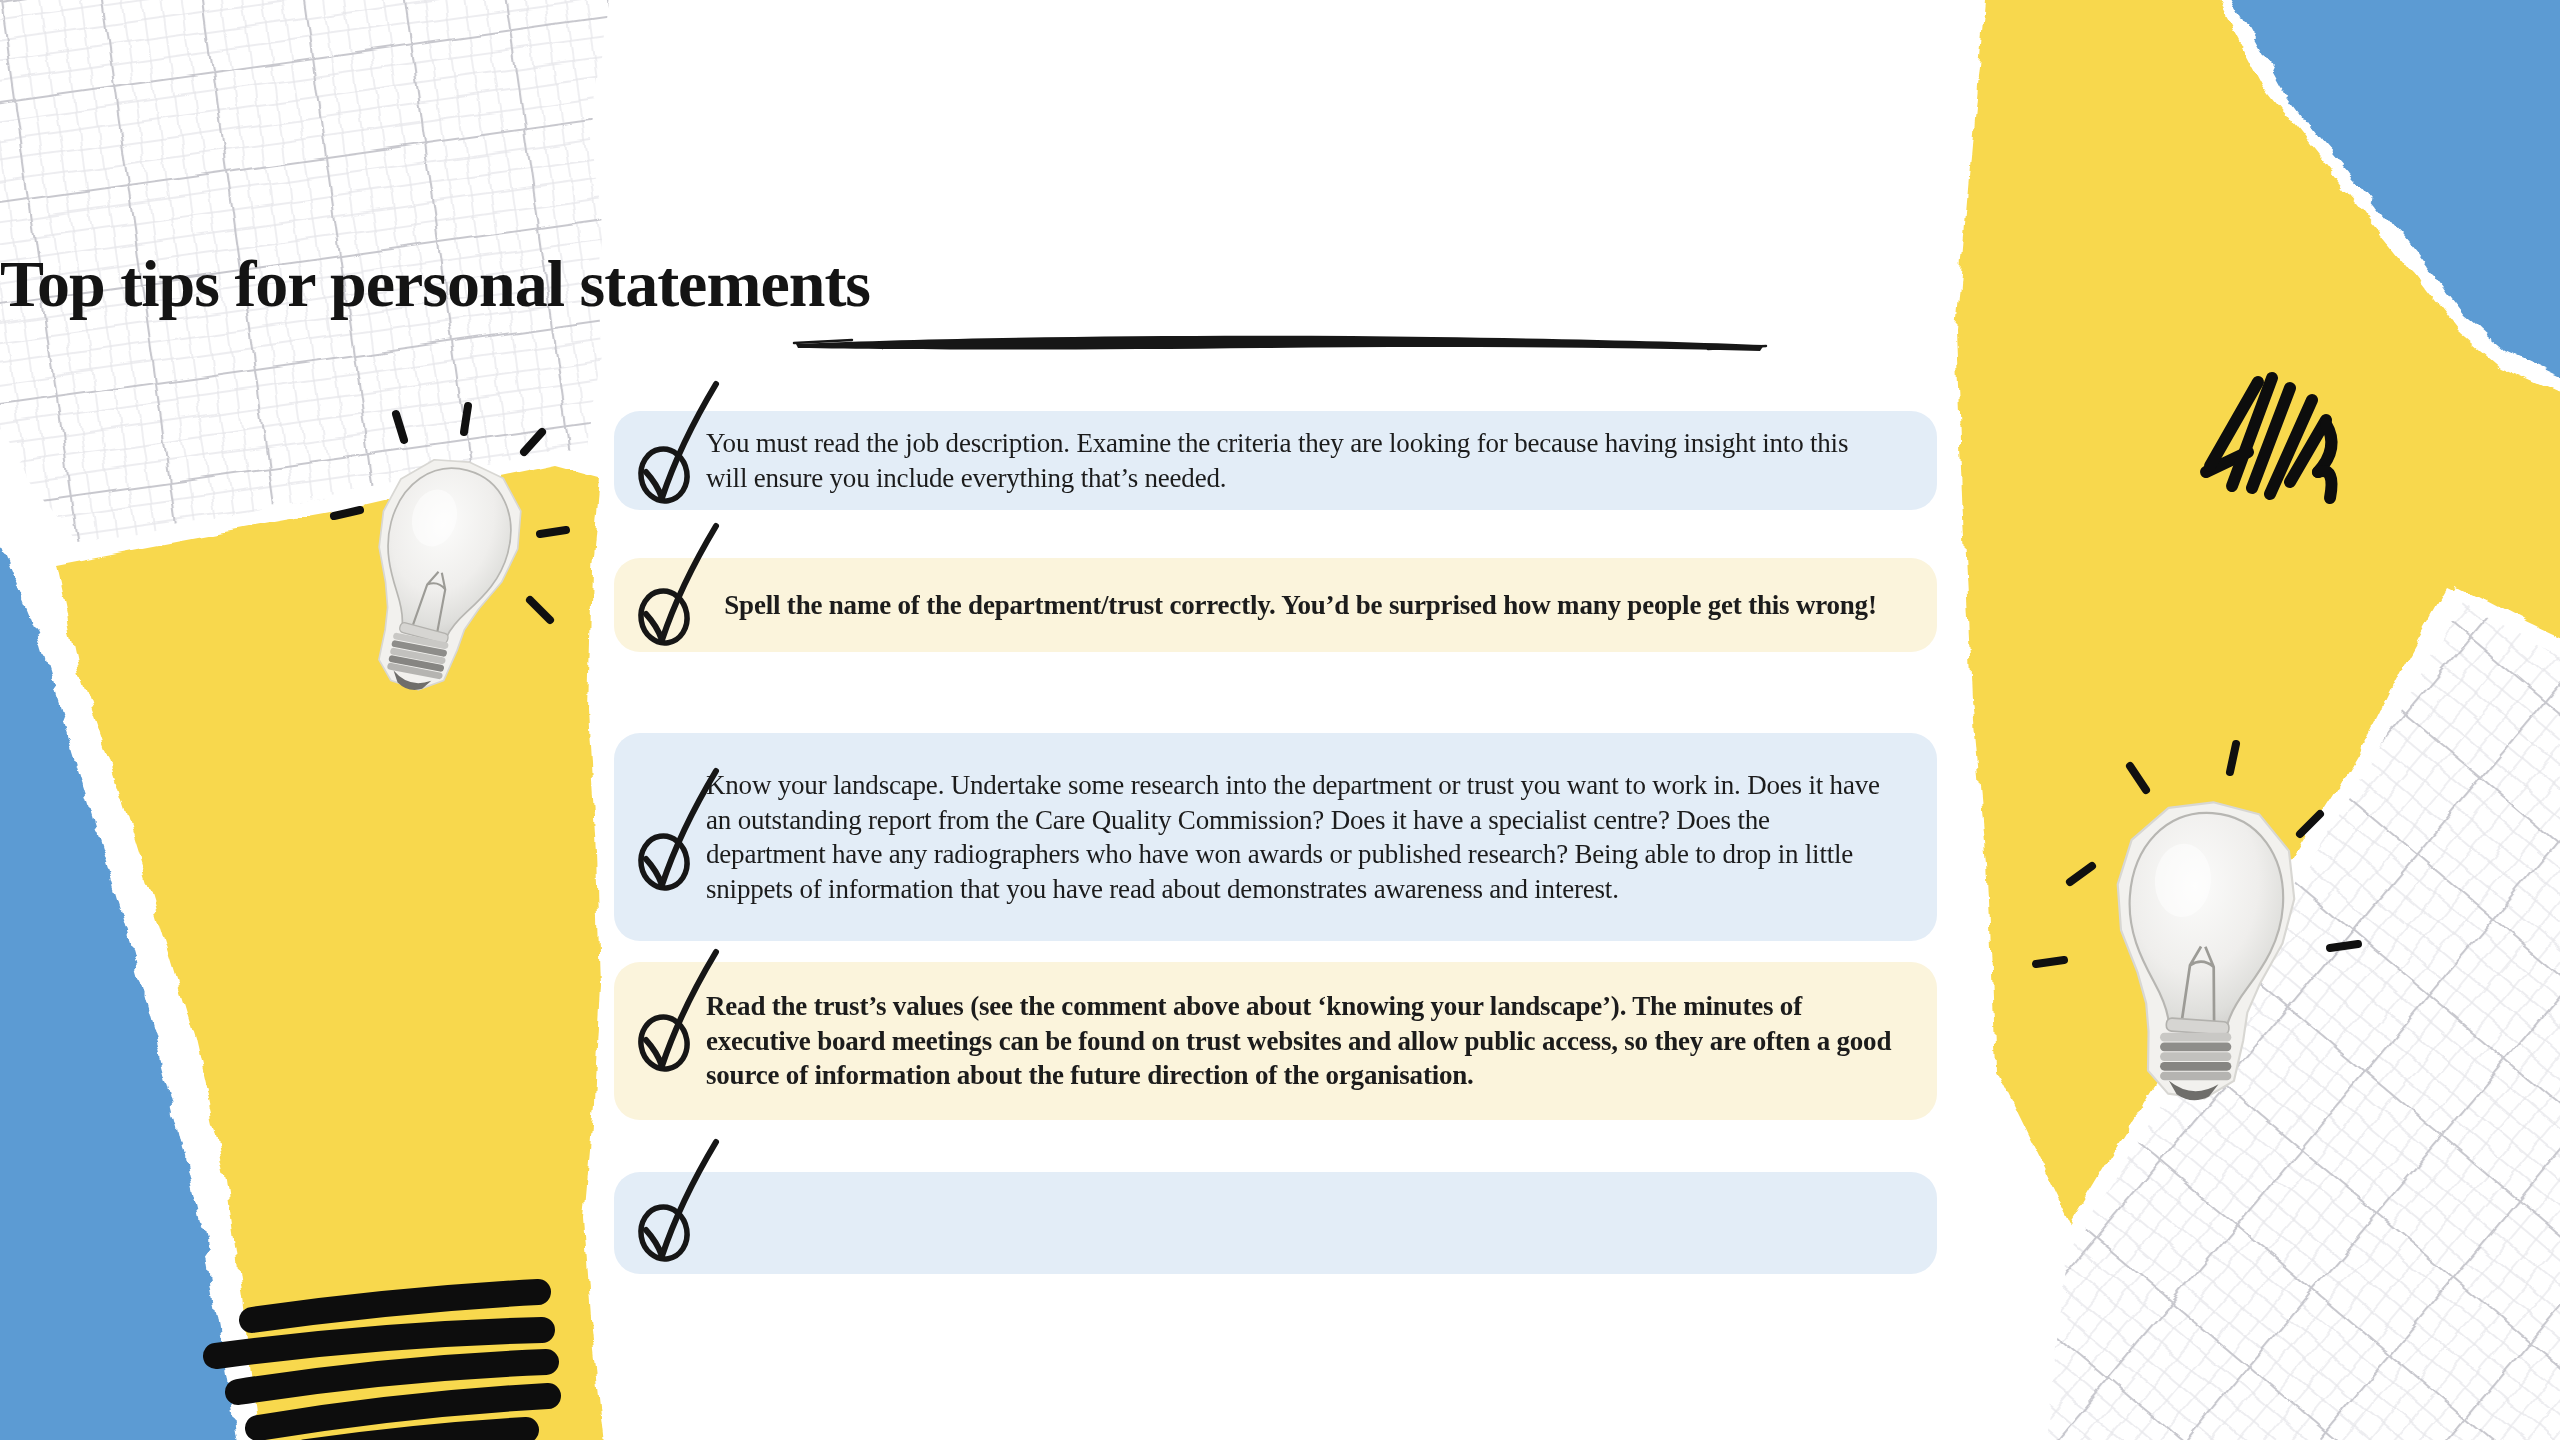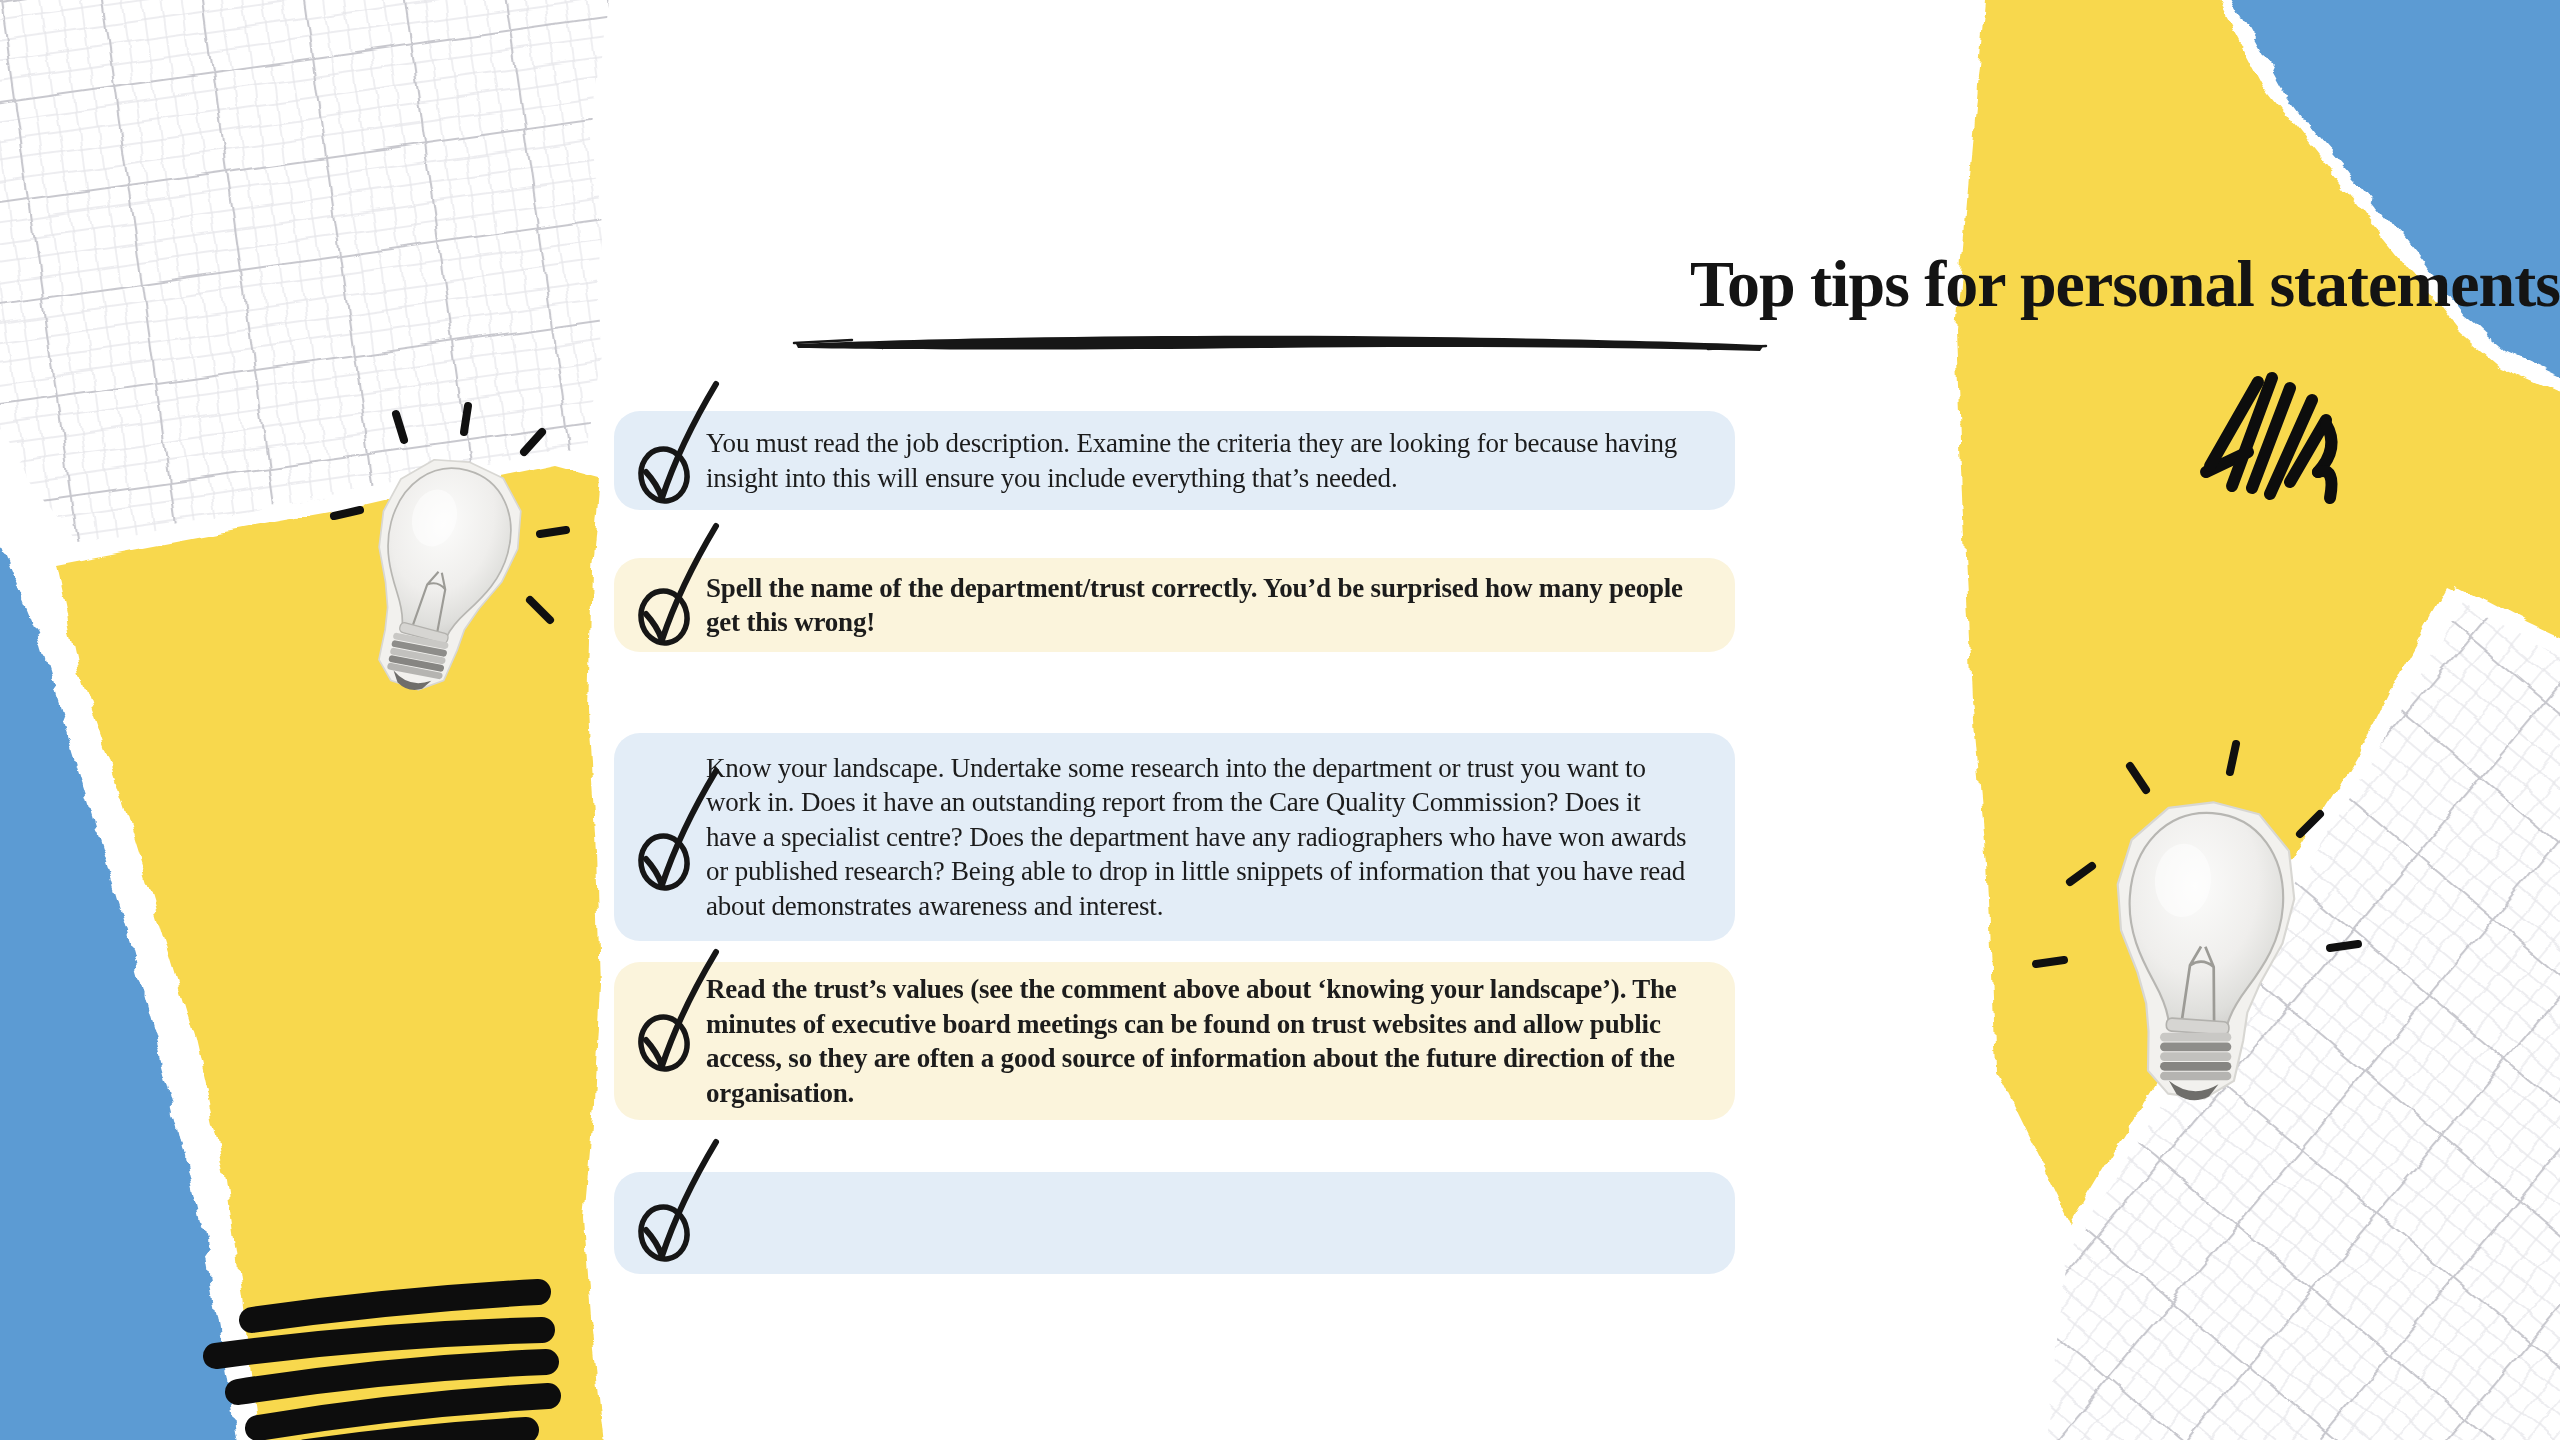--- a/index.html
+++ b/index.html
@@ -1,22 +1,22 @@
 <!DOCTYPE html>
 <html><head>
 <meta charset="utf-8">
 <style>
   html,body{margin:0;padding:0;background:#ffffff;}
   .page{position:relative;width:2560px;height:1440px;overflow:hidden;background:#ffffff;
         font-family:"Liberation Serif",serif;}
   .deco{position:absolute;left:0;top:0;width:2560px;height:1440px;}
-  .title{position:absolute;left:0;top:246px;width:100%;margin:0;text-align:right;
+  .title{position:absolute;left:0;top:246px;width:100%;margin:0;text-align:left;
          font-size:66px;font-weight:700;letter-spacing:-1px;color:#141414;}
   .underline{position:absolute;left:792px;top:332px;width:976px;height:24px;}
-  .tip{position:absolute;left:614px;width:1121px;border-radius:26px;display:flex;align-items:center;}
+  .tip{position:absolute;left:614px;width:1323px;border-radius:26px;display:flex;align-items:center;justify-content:center;}
   .tip p{margin:0;padding:0 42px 0 92px;font-size:27px;line-height:34.5px;letter-spacing:-0.2px;color:#1c1c1c;}
   .tip-blue{background:#e3edf7;}
   .tip-cream{background:#fbf4dc;font-weight:bold;}
   .t1{top:411px;height:99px;}
   .t2{top:558px;height:94px;}
   .t3{top:708px;height:208px;margin-top:25px;}
   .t4{top:962px;height:158px;}
   .t5{top:1172px;height:102px;}
   .check{position:absolute;left:20px;width:86px;height:130px;overflow:visible;}
   .c1{bottom:0px;}

